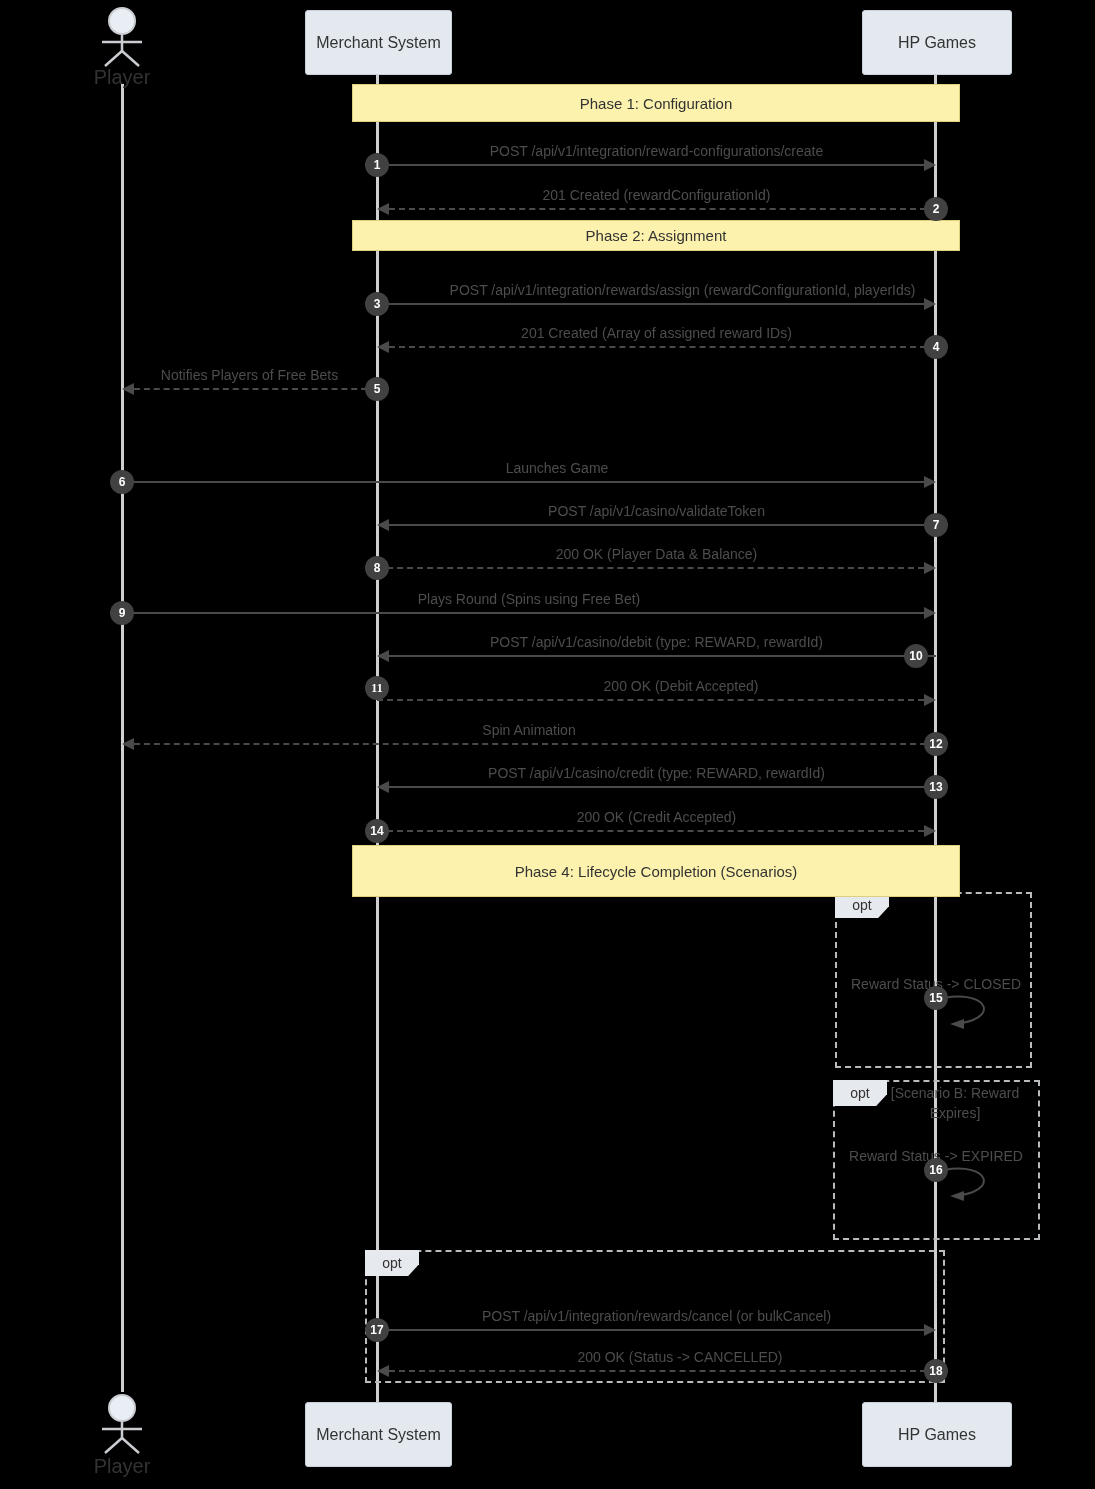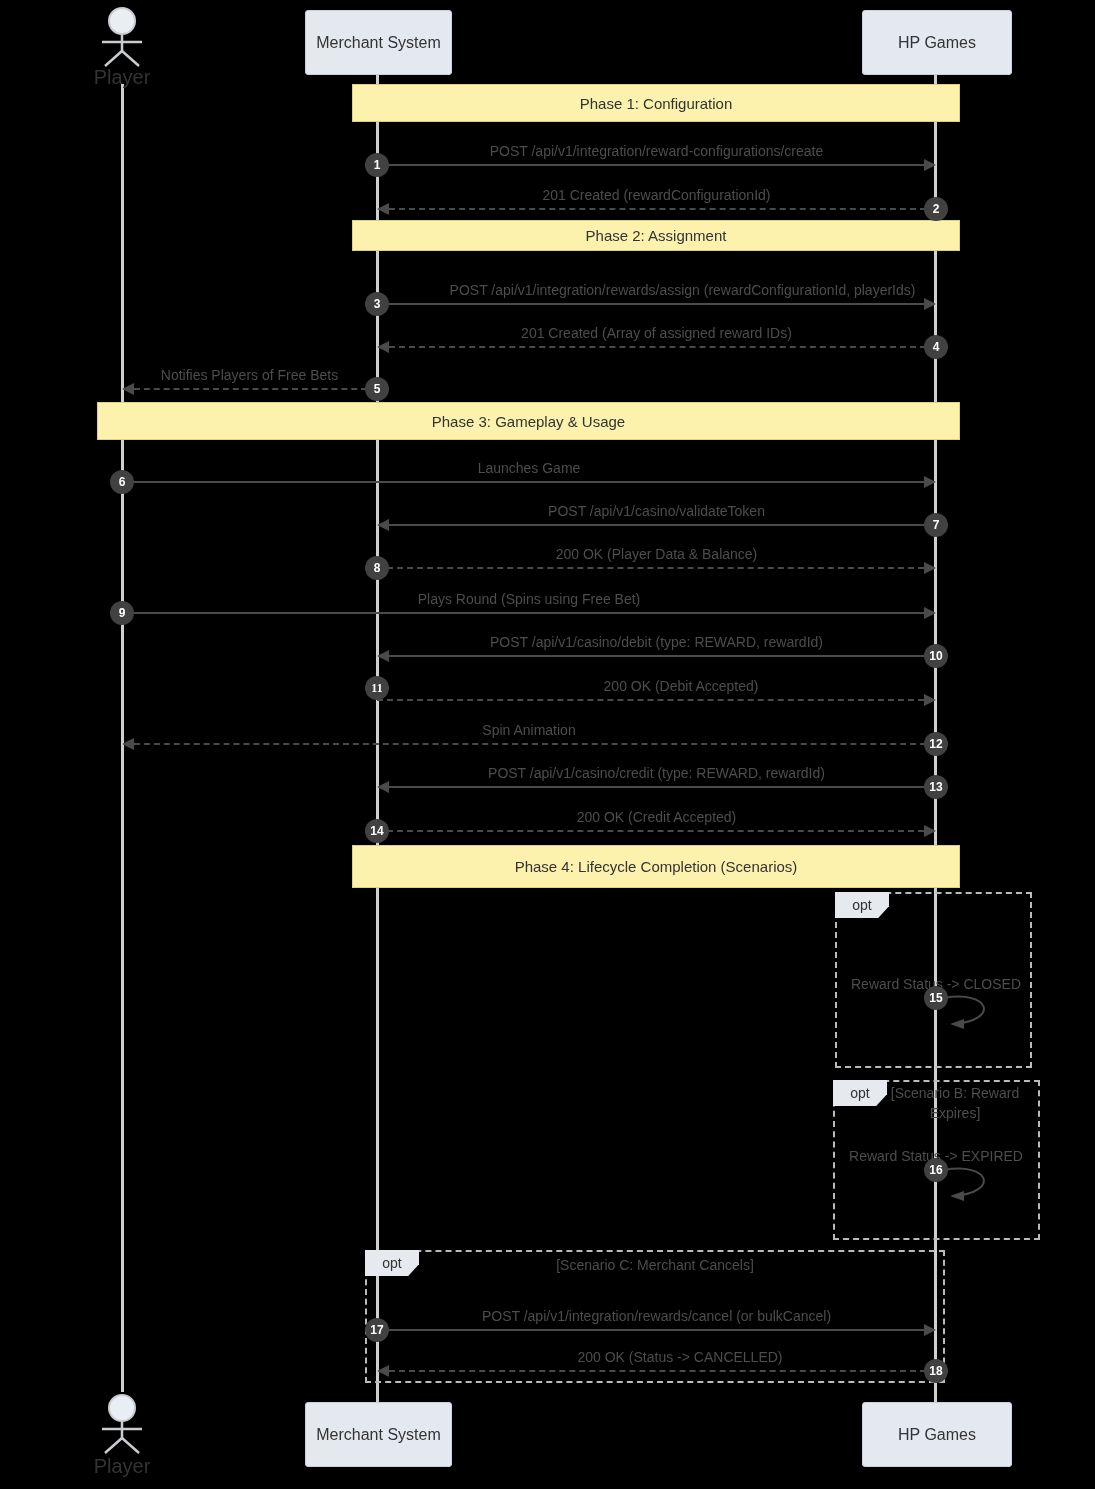--- a/index.html
+++ b/index.html
@@ -46,22 +46,21 @@
     <line x1="10" y1="37" x2="50" y2="37"></line>
     <line x1="30" y1="46" x2="13" y2="61"></line>
     <line x1="30" y1="46" x2="47" y2="61"></line>
   </svg>
   <div class="actor-label" style="left:92px;top:66px;width:60px;">Player</div>
   <div class="pbox" style="left:305px;top:10px;width:145px;height:63px;">Merchant System</div>
   <div class="pbox" style="left:862px;top:10px;width:148px;height:63px;">HP Games</div>
 
   <div class="band" style="left:352px;top:84px;width:608px;height:38px;text-align:right;">Phase 1: Configuration</div>
   <div class="band" style="left:352px;top:220px;width:608px;height:31px;">Phase 2: Assignment</div>
-  <div class="band" style="left:97px;top:402px;width:863px;height:38px;">Phase 3: Gameplay &amp; Usage</div>
-  <div class="band" style="left:352px;top:845px;width:608px;height:43px;">Phase 4: Lifecycle Completion (Scenarios)</div>
+  <div class="band" style="left:352px;top:845px;width:608px;height:52px;">Phase 4: Lifecycle Completion (Scenarios)</div>
 
   <div>
     <div class="msg-label" style="left:377px;top:143px;width:559px;">POST /api/v1/integration/reward-configurations/create</div>
     <div class="arrow" style="left:377px;top:164px;width:547px;"></div>
     <div class="head right" style="left:924px;top:159px;"></div>
     <div class="num" style="left:365px;top:153px;">1</div>
   </div>
 
   <div>
     <div class="msg-label" style="left:377px;top:187px;width:559px;">201 Created (rewardConfigurationId)</div>
@@ -85,21 +84,21 @@
   </div>
 
   <div>
     <div class="msg-label" style="left:122px;top:367px;width:255px;">Notifies Players of Free Bets</div>
     <div class="arrow dashed" style="left:134px;top:388px;width:243px;"></div>
     <div class="head left" style="left:122px;top:383px;"></div>
     <div class="num" style="left:365px;top:377px;">5</div>
   </div>
 
   <div>
-    <div class="msg-label" style="left:122px;top:460px;width:814px;">Launches Game</div>
+    <div class="msg-label" style="left:122px;top:460px;width:814px;padding-left:28px;">Launches Game</div>
     <div class="arrow" style="left:122px;top:481px;width:802px;"></div>
     <div class="head right" style="left:924px;top:476px;"></div>
     <div class="num" style="left:110px;top:470px;">6</div>
   </div>
 
   <div>
     <div class="msg-label" style="left:377px;top:503px;width:559px;">POST /api/v1/casino/validateToken</div>
     <div class="arrow" style="left:389px;top:524px;width:547px;"></div>
     <div class="head left" style="left:377px;top:519px;"></div>
     <div class="num" style="left:924px;top:513px;">7</div>
@@ -116,21 +115,21 @@
     <div class="msg-label" style="left:122px;top:591px;width:814px;">Plays Round (Spins using Free Bet)</div>
     <div class="arrow" style="left:122px;top:612px;width:802px;"></div>
     <div class="head right" style="left:924px;top:607px;"></div>
     <div class="num" style="left:110px;top:601px;">9</div>
   </div>
 
   <div>
     <div class="msg-label" style="left:377px;top:634px;width:559px;">POST /api/v1/casino/debit (type: REWARD, rewardId)</div>
     <div class="arrow" style="left:389px;top:655px;width:547px;"></div>
     <div class="head left" style="left:377px;top:650px;"></div>
-    <div class="num" style="left:924px;top:644px;">10</div>
+    <div class="num" style="left:904px;top:644px;">10</div>
   </div>
 
   <div>
     <div class="msg-label" style="left:377px;top:678px;width:608px;">200 OK (Debit Accepted)</div>
     <div class="arrow dashed" style="left:377px;top:699px;width:547px;"></div>
     <div class="head right" style="left:924px;top:694px;"></div>
     <div class="num" style="left:365px;top:676px;font-family:Liberation Serif, serif;">11</div>
   </div>
 
   <div>
@@ -175,21 +174,20 @@
     <svg class="loop" style="left:938px;top:1164px;" width="70" height="44" viewBox="0 0 70 44">
       <path d="M6,6 C52,-2 62,28 16,32"></path>
       <polygon points="26,27 12,32 26,37"></polygon>
     </svg>
     <div class="num" style="left:924px;top:1158px;">16</div>
   </div>
 
   <div class="opt" style="left:365px;top:1250px;width:580px;height:133px;">
     <div class="opt-tab">opt</div>
   </div>
-  <div class="guard" style="left:425px;top:1255px;width:460px;">[Scenario C: Merchant Cancels]</div>
 
   <div>
     <div class="msg-label" style="left:377px;top:1308px;width:559px;">POST /api/v1/integration/rewards/cancel (or bulkCancel)</div>
     <div class="arrow" style="left:377px;top:1329px;width:547px;"></div>
     <div class="head right" style="left:924px;top:1324px;"></div>
     <div class="num" style="left:365px;top:1318px;">17</div>
   </div>
 
   <div>
     <div class="msg-label" style="left:377px;top:1349px;width:606px;">200 OK (Status -&gt; CANCELLED)</div>

